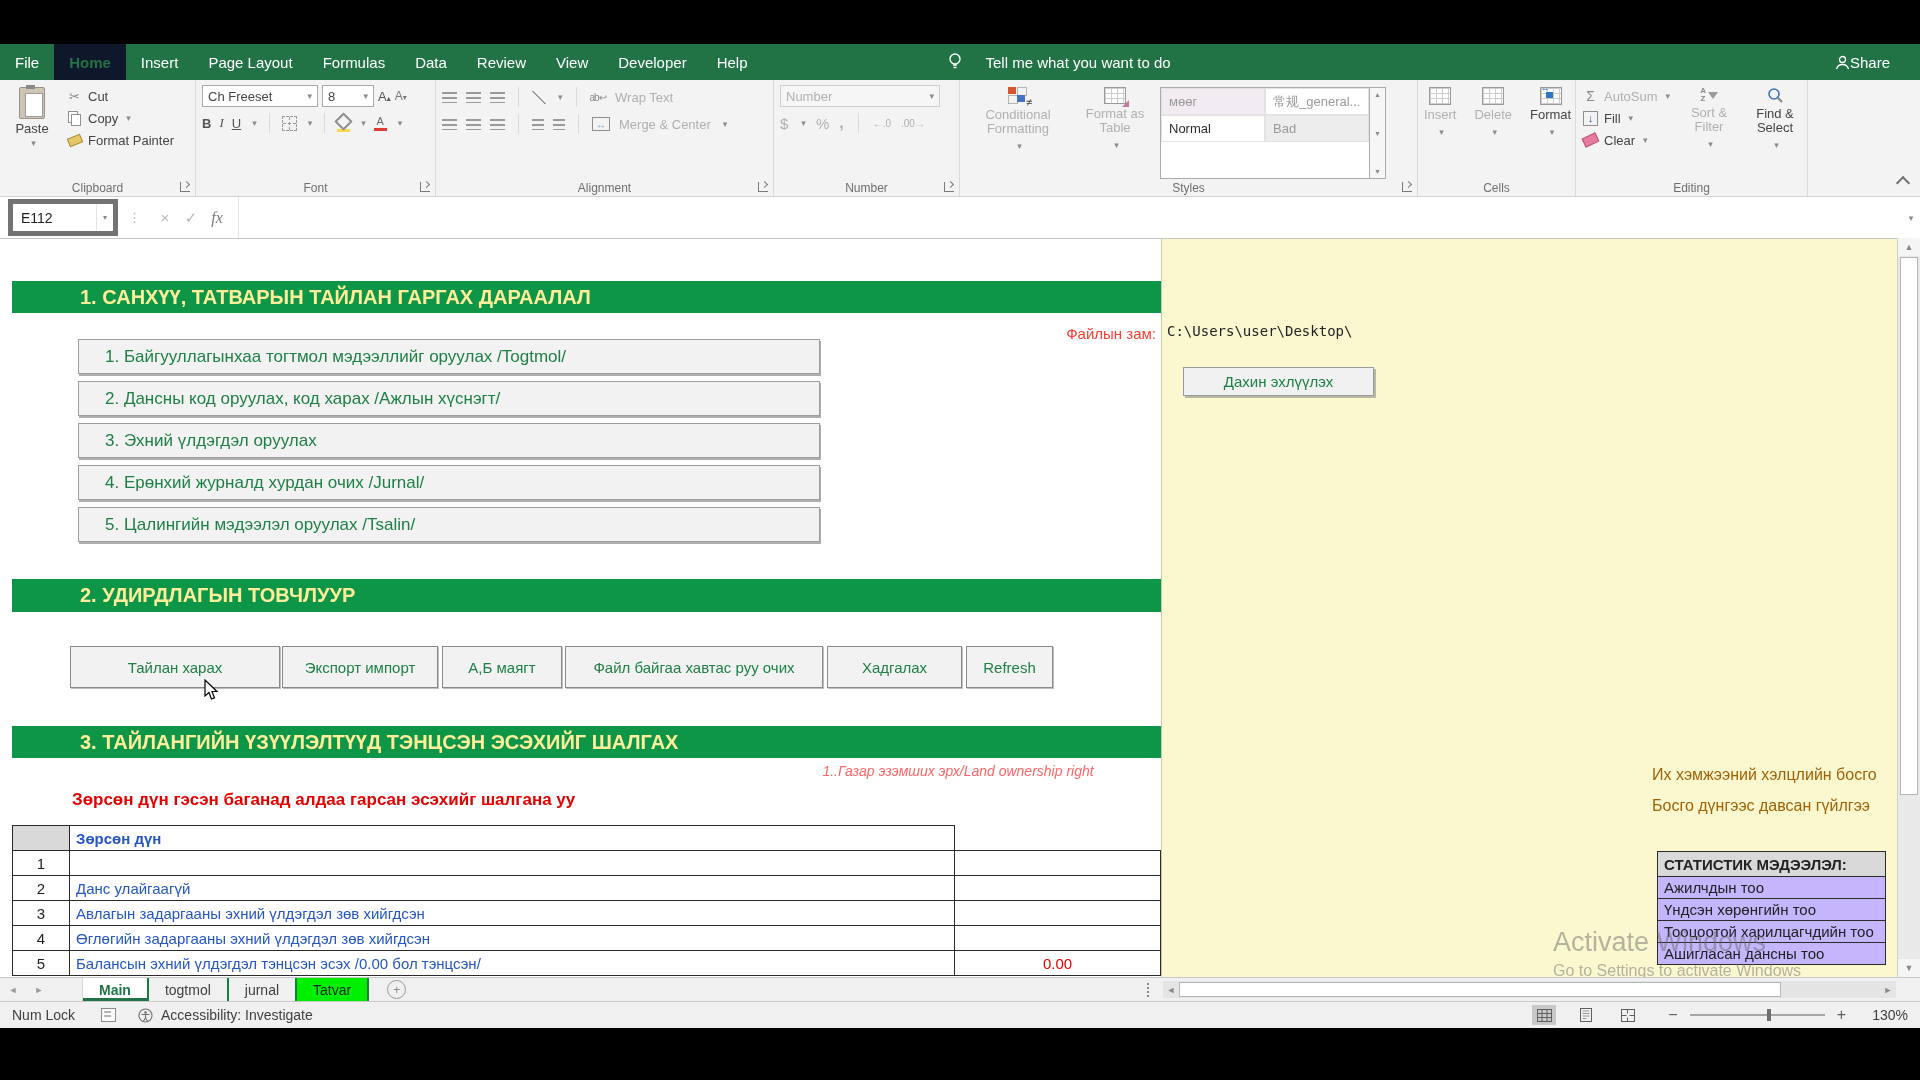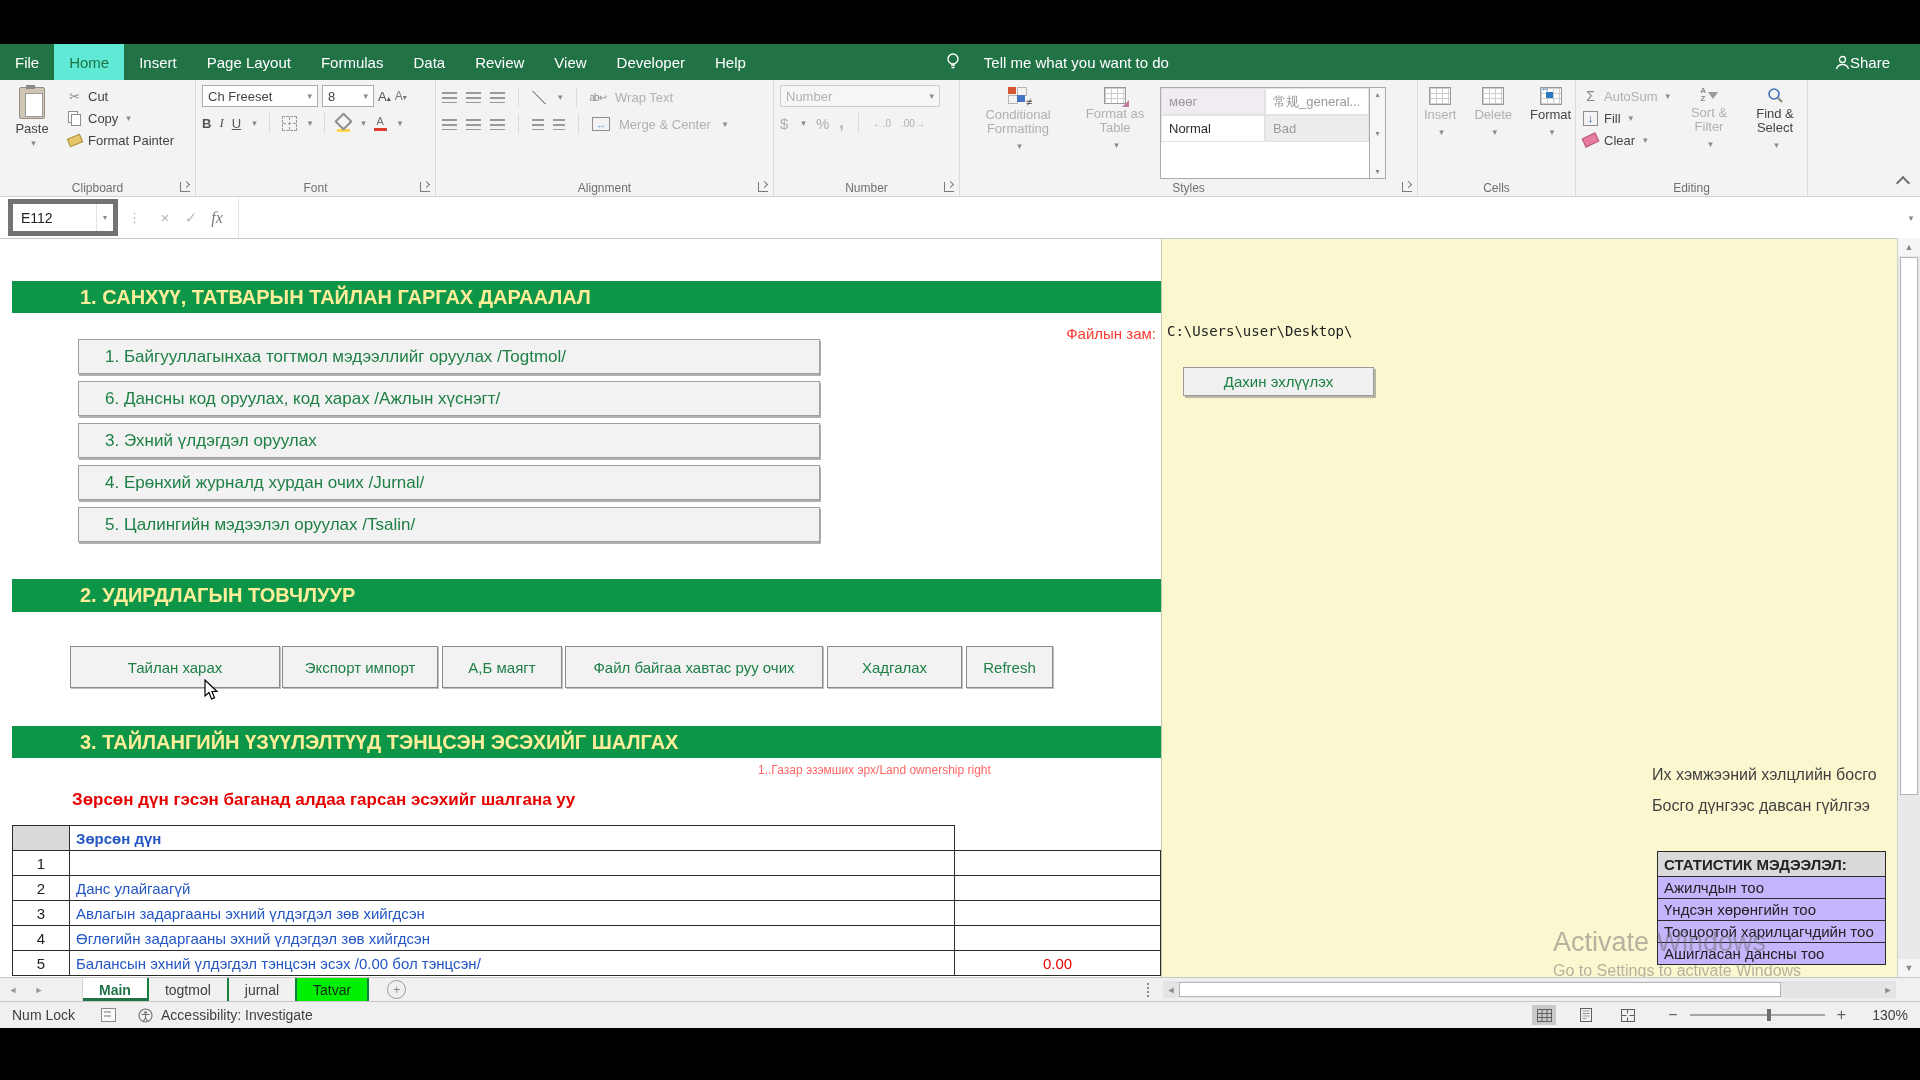--- a/index.html
+++ b/index.html
@@ -3,21 +3,21 @@
 <meta charset="utf-8">
 <style>
   html,body{margin:0;padding:0;background:#000;}
   body{width:1920px;height:1080px;position:relative;overflow:hidden;
        font-family:"Liberation Sans",sans-serif;color:#3f3f3f;}
 
   
   #tabbar{position:absolute;top:44px;left:0;width:1920px;height:36px;background:#217346;
           display:flex;align-items:stretch;color:#fff;font-size:15px;}
   .rtab{display:flex;align-items:center;padding:0 15px;cursor:default;}
-  .rtab.active{background:#5eead4;color:#217346;}
+  .rtab.active{background:#0f172a;color:#217346;font-weight:bold;}
   #tellme{display:flex;align-items:center;gap:24px;margin-left:185px;}
   #share{margin-left:auto;display:flex;align-items:center;gap:0;padding-right:30px;}
 
   
   #ribbon{position:absolute;top:80px;left:0;width:1920px;height:116px;background:#f3f3f3;
           border-bottom:1px solid #d2d2d2;display:flex;font-size:13px;color:#444;}
   .grp{position:relative;border-right:1px solid #dadada;padding:5px 4px 17px 6px;box-sizing:border-box;flex:0 0 auto;}
   .glabel{position:absolute;bottom:1px;left:0;right:0;text-align:center;font-size:12px;color:#6f6f6f;}
   .launcher{position:absolute;bottom:4px;right:5px;width:9px;height:9px;border-left:1px solid #7a7a7a;border-bottom:1px solid #7a7a7a;}
   .launcher::after{content:"";position:absolute;right:1px;top:0px;width:4px;height:4px;border-right:1px solid #7a7a7a;border-bottom:1px solid #7a7a7a;transform:rotate(-45deg);}
@@ -90,32 +90,32 @@
   .abtn{position:absolute;top:407px;height:42px;background:#f2f2f2;border:1px solid #8a8a8a;box-shadow:1px 1px 0 rgba(110,110,110,.45);display:flex;align-items:center;justify-content:center;color:#1e8045;font-size:15px;box-sizing:border-box;white-space:nowrap;}
   .abtns .abtn:nth-of-type(1){left:70px;width:210px;}
   .abtns .abtn:nth-of-type(2){left:282px;width:156px;}
   .abtns .abtn:nth-of-type(3){left:442px;width:120px;}
   .abtns .abtn:nth-of-type(4){left:565px;width:258px;}
   .abtns .abtn:nth-of-type(5){left:827px;width:135px;}
   .abtns .abtn:nth-of-type(6){left:966px;width:87px;}
   #filelabel{position:absolute;left:860px;top:86px;width:296px;text-align:right;color:#ff3b30;font-size:15px;}
   #filepath{position:absolute;left:1167px;top:84px;font-family:"DejaVu Sans Mono",monospace;font-size:14px;color:#222;}
   #restart{position:absolute;left:1183px;top:128px;width:191px;height:29px;background:#f1f1f1;border:1px solid #9a9a9a;box-shadow:2px 2px 0 rgba(120,120,120,.5);display:flex;align-items:center;justify-content:center;color:#1e8045;font-size:15px;box-sizing:border-box;}
-  #landnote{position:absolute;left:758px;top:524px;width:400px;text-align:left;color:#ff6666;font-size:12px;}
+  #landnote{position:absolute;left:758px;top:524px;width:400px;text-align:center;color:#ff6666;font-size:14px;font-style:italic;}
   #warning{position:absolute;left:72px;top:551px;color:#e60000;font-weight:bold;font-size:17px;}
   #ctable{position:absolute;left:12px;top:587px;width:1149px;font-size:15px;color:#222;}
   .crow{display:grid;grid-template-columns:58px 885px 206px;height:26px;margin-top:-1px;}
   .ccell{border:1px solid #2b2b2b;display:flex;align-items:center;padding:0 6px;box-sizing:border-box;margin-left:-1px;overflow:hidden;white-space:nowrap;background:#fff;}
   .ccell:first-child{margin-left:0;justify-content:center;}
   .chead .ccell{font-weight:bold;}
   .chead .ccell:first-child{background:#d9d9d9;}
   .chead .ccell:nth-child(3){justify-content:center;}
   .crow .ccell:nth-child(2){color:#2456c5;}
   .crow .ccell:nth-child(3){justify-content:center;color:#e60000;}
-  .ynote{position:absolute;left:1652px;width:246px;color:#404040;font-size:16px;white-space:nowrap;overflow:hidden;}
+  .ynote{position:absolute;left:1652px;width:246px;color:#a16207;font-size:16px;white-space:nowrap;overflow:hidden;}
   #stats{position:absolute;left:1657px;top:612px;width:229px;font-size:15px;color:#222;}
   .shead{height:26px;background:#d9d9d9;border:1px solid #2b2b2b;display:flex;align-items:center;padding:0 6px;font-weight:bold;box-sizing:border-box;}
   .srow2{height:23px;background:#c4b5fd;border:1px solid #2b2b2b;margin-top:-1px;display:flex;align-items:center;padding:0 6px;box-sizing:border-box;white-space:nowrap;overflow:hidden;}
   #wm1{position:absolute;left:1553px;top:688px;font-size:27px;color:rgba(110,110,110,.5);white-space:nowrap;}
   #wm2{position:absolute;left:1553px;top:723px;font-size:16px;color:rgba(110,110,110,.5);white-space:nowrap;width:342px;overflow:hidden;}
   #cursor{position:absolute;left:203px;top:440px;}
 
   
   #vscroll{position:absolute;top:238px;left:1897px;width:23px;height:739px;background:#e9e9e9;border-left:1px solid #cfcfcf;box-sizing:border-box;}
   .varrow{position:absolute;left:0;width:22px;height:18px;display:flex;align-items:center;justify-content:center;font-size:9px;color:#8a8a8a;background:#f5f5f5;}
@@ -422,21 +422,21 @@
 
   <div id="filelabel">Файлын зам:</div>
   <div id="filepath">C:\Users\user\Desktop\</div>
   <div id="restart">
       <span>Дахин эхлүүлэх</span>
     </div>
 
   <div class="navbtns">
 
   <div class="navbtn">1. Байгууллагынхаа тогтмол мэдээллийг оруулах /Togtmol/</div>
-      <div class="navbtn">6. Дансны код оруулах, код харах /Ажлын хүснэгт/</div>
+      <div class="navbtn">2. Дансны код оруулах, код харах /Ажлын хүснэгт/</div>
       <div class="navbtn">3. Эхний үлдэгдэл оруулах</div>
       <div class="navbtn">4. Ерөнхий журналд хурдан очих /Jurnal/</div>
       <div class="navbtn">5. Цалингийн мэдээлэл оруулах /Tsalin/</div>
     </div>
 
   <div class="banner" style="top:340px;height:33px;">
       <span>2. УДИРДЛАГЫН ТОВЧЛУУР</span>
     </div>
 
   <div class="abtns">

